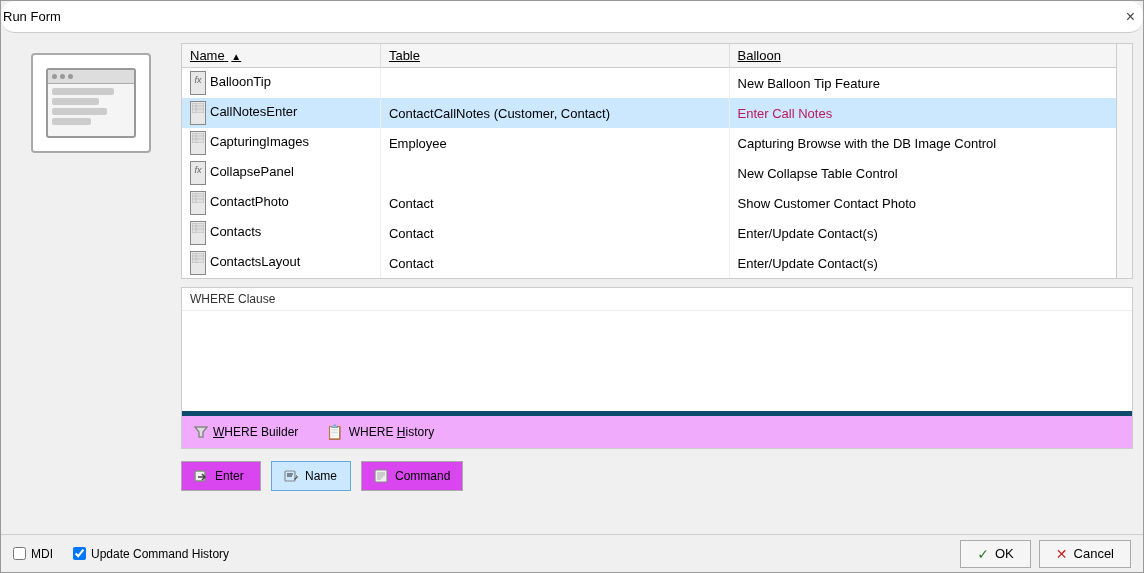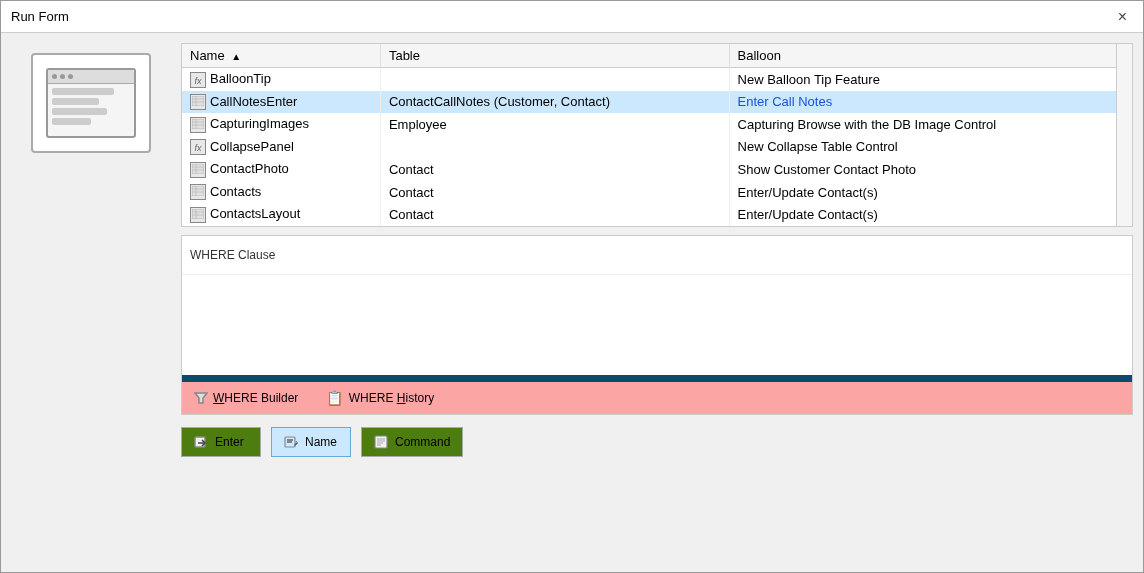--- a/index.html
+++ b/index.html
@@ -19,25 +19,26 @@
       height: 573px;
       background: #f0f0f0;
       border: 1px solid #999;
       display: flex;
       flex-direction: column;
       position: relative;
     }
     .title-bar {
       background: #fff;
       border-bottom: 1px solid #ccc;
-      padding: 6px 10px;
+      padding: 6px 2px;
       display: flex;
       justify-content: space-between;
       align-items: center;
       height: 32px;
+      border-radius: 14px;
     }
     .title-bar-text {
       font-size: 13px;
       color: #000;
     }
     .title-bar-close {
       cursor: pointer;
       font-size: 16px;
       color: #444;
       line-height: 1;
@@ -114,89 +115,90 @@
       overflow: hidden;
       flex-shrink: 0;
     }
     table {
       width: 100%;
       border-collapse: collapse;
     }
     thead tr {
       background: #f5f5f5;
       border-bottom: 1px solid #ccc;
+      text-decoration: underline;
     }
     th {
       text-align: left;
       padding: 4px 8px;
       font-weight: normal;
       border-right: 1px solid #ddd;
       color: #000;
     }
     th:last-child { border-right: none; }
     td {
       padding: 3px 8px;
       border-right: 1px solid #eee;
       color: #000;
     }
     td:last-child { border-right: none; }
     tr.row-selected td {
       background: #cce8ff;
     }
     tr.row-selected td.comment-cell {
-      color: #1d4ed8;
+      color: #be185d;
     }
     .comment-cell { color: #000000; }
     .scrollbar-stub {
       position: absolute;
       right: 0;
       top: 0;
       bottom: 0;
       width: 16px;
       background: #f5f5f5;
       border-left: 1px solid #ccc;
     }
     .table-wrapper {
       position: relative;
       overflow: hidden;
     }
     .row-icon {
       display: inline-block;
       width: 16px;
-      height: 16px;
+      height: 24px;
       border: 1px solid #888;
       background: #e8e8e8;
       vertical-align: middle;
       margin-right: 4px;
       font-size: 9px;
       line-height: 16px;
       text-align: center;
       color: #555;
     }
     .where-section {
       border: 1px solid #ccc;
       background: #fff;
       flex-shrink: 0;
     }
     .where-label {
-      padding: 12px 8px;
+      padding: 4px 8px;
       font-size: 12px;
       color: #333;
       border-bottom: 1px solid #eee;
     }
     .where-body {
       height: 100px;
       padding: 4px;
     }
     .where-buttons {
       display: flex;
       gap: 20px;
       padding: 6px 8px;
-      border-top: 7px solid #0c4a6e;
-      background: #fca5a5;
+      border-top: 5px solid #0c4a6e;
+      background: #f0abfc;
     }
     .where-btn {
       display: flex;
       align-items: center;
       gap: 5px;
       background: none;
       border: none;
       cursor: pointer;
       font-size: 12px;
       color: #000;
@@ -207,21 +209,21 @@
       display: flex;
       gap: 10px;
       padding: 4px 0;
       align-items: center;
     }
     .action-btn {
       display: flex;
       align-items: center;
       gap: 5px;
       border: 1px solid #aaa;
-      background: #4d7c0f;
+      background: #d946ef;
       padding: 4px 12px;
       cursor: pointer;
       font-size: 12px;
       color: #000;
       min-width: 80px;
       height: 30px;
     }
     .action-btn.active { background: #cce8ff; border-color: #66aadd; }
     .btn-icon {
       width: 16px;
@@ -427,13 +429,35 @@
             <line x1="3" y1="7" x2="11" y2="7" stroke="#aaa" stroke-width="1"></line>
             <line x1="3" y1="9" x2="9" y2="9" stroke="#aaa" stroke-width="1"></line>
             <line x1="3" y1="11" x2="7" y2="11" stroke="#aaa" stroke-width="1"></line>
           </svg>
           <span>Command</span>
         </button>
       </div>
     </div>
   </div>
 
+  <div class="footer">
+    <div class="footer-left">
+      <label class="checkbox-label">
+        <input type="checkbox" style="">
+        <span>MDI</span>
+      </label>
+      <label class="checkbox-label">
+        <input type="checkbox" checked="" style="">
+        <span>Update Command History</span>
+      </label>
+    </div>
+    <div class="footer-right">
+      <button class="footer-btn">
+        <span class="ok-icon">✓</span>
+        <span>OK</span>
+      </button>
+      <button class="footer-btn">
+        <span class="cancel-icon">✕</span>
+        <span>Cancel</span>
+      </button>
+    </div>
+  </div>
 </div>
 
 </body></html>

